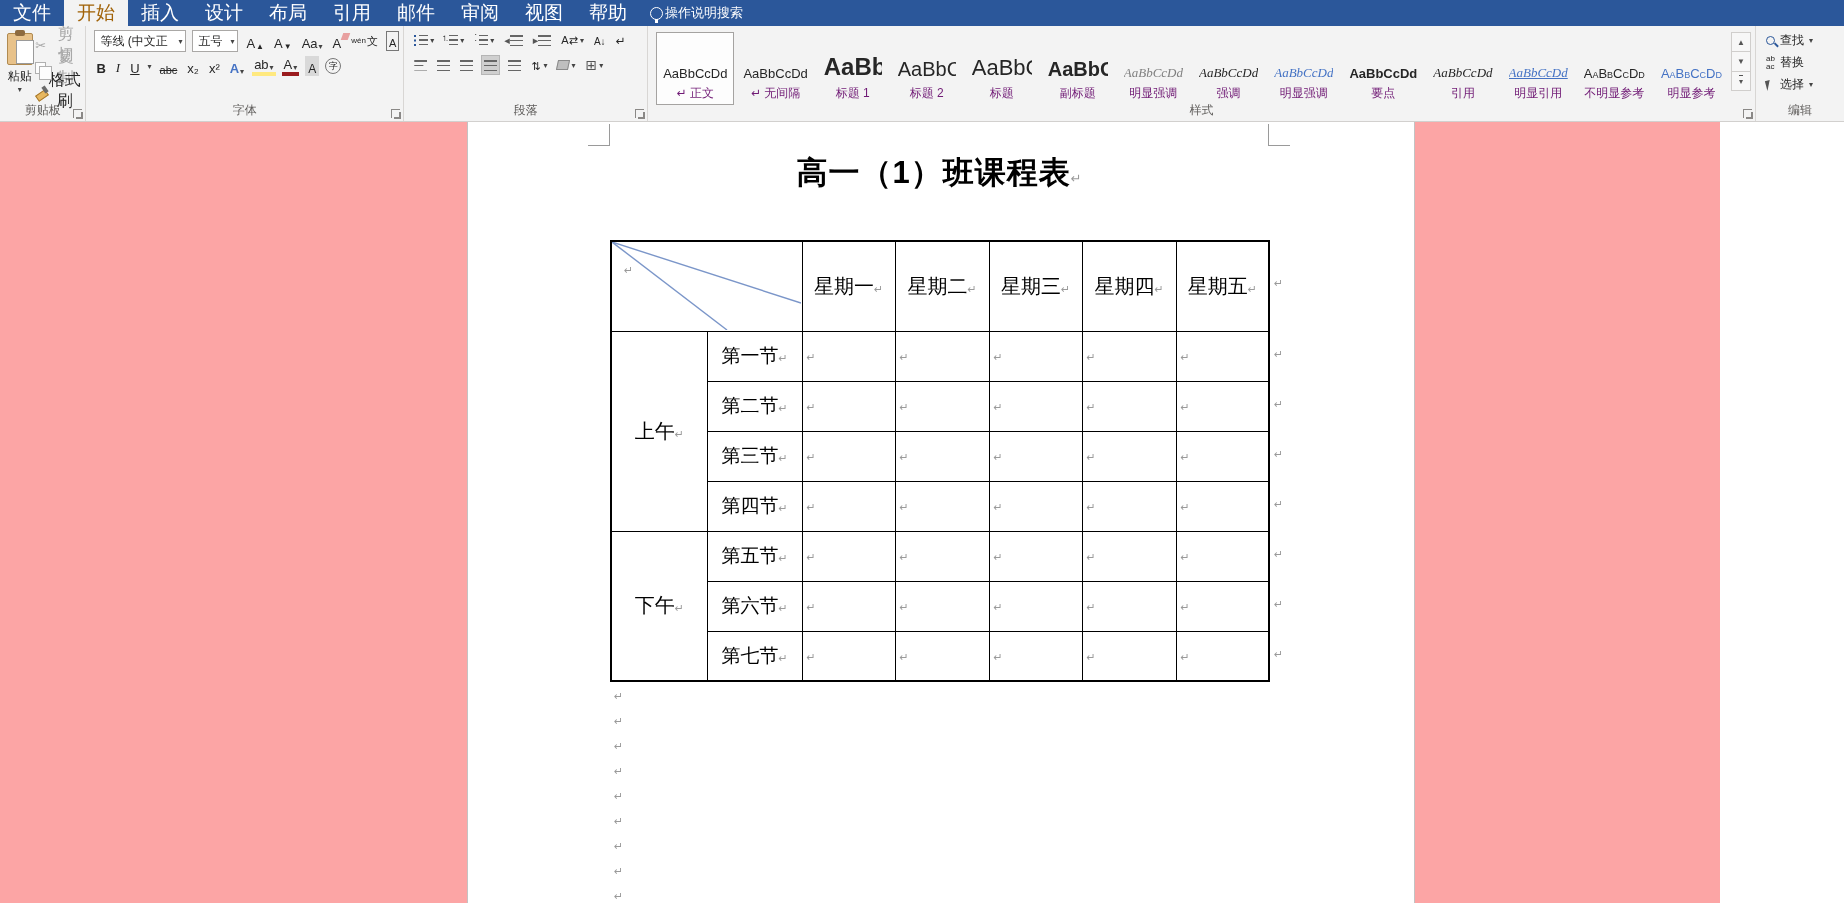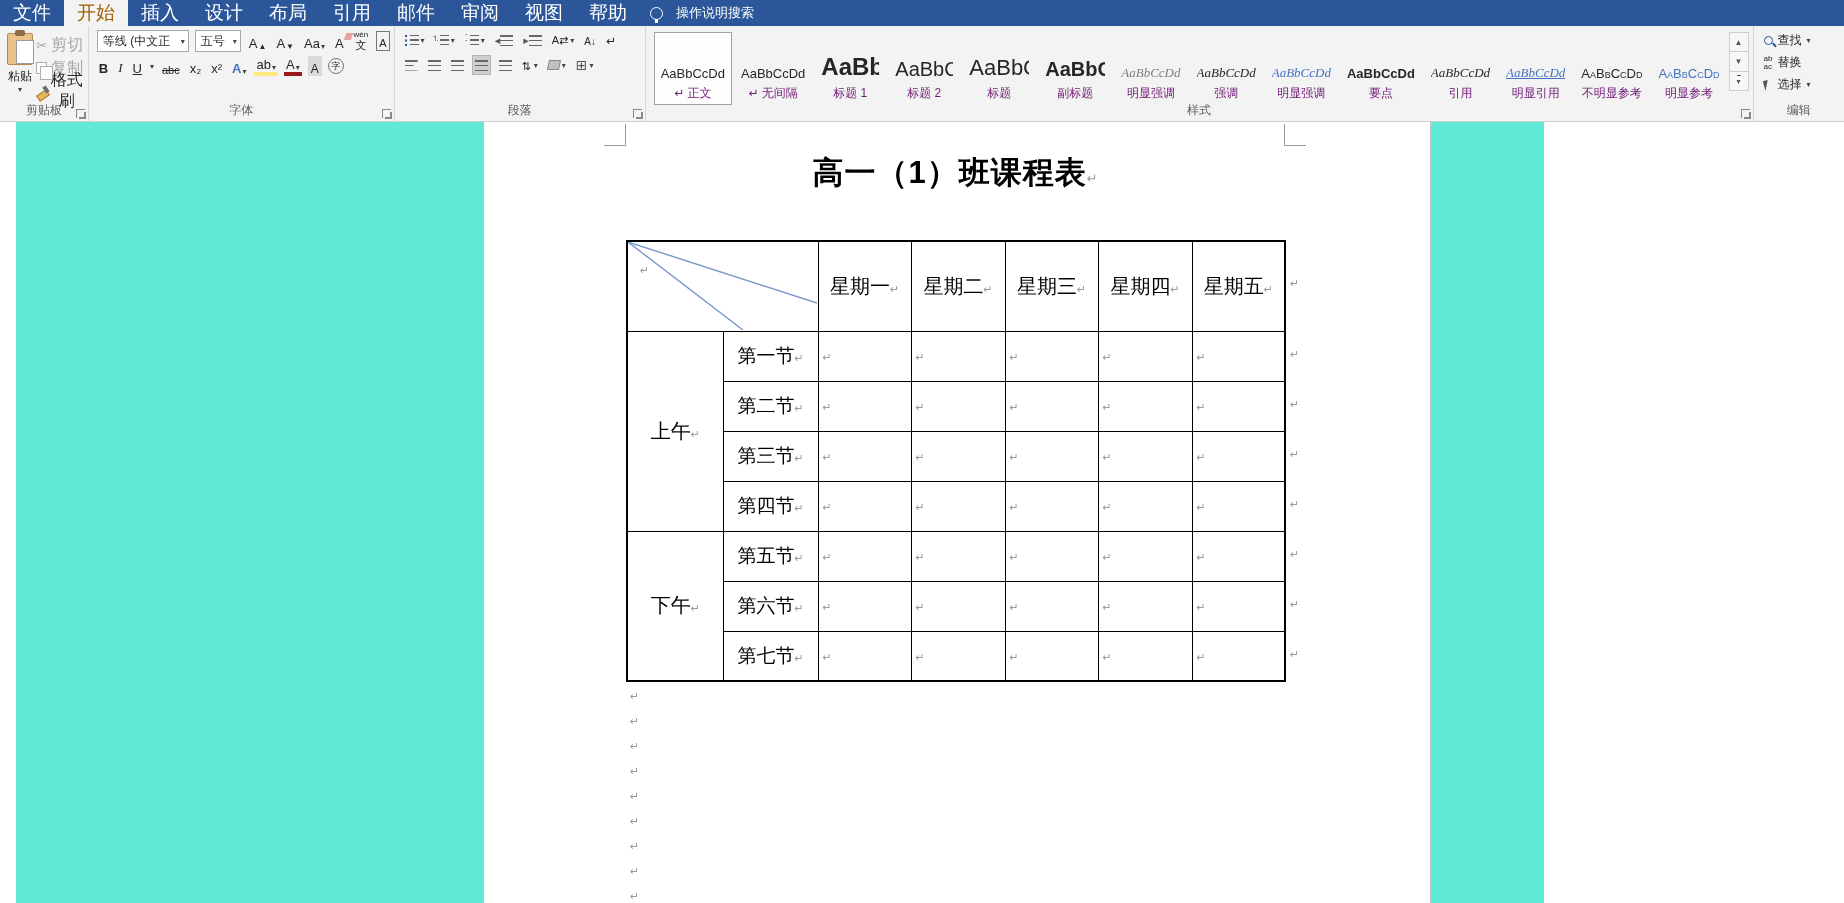--- a/index.html
+++ b/index.html
@@ -5,21 +5,21 @@
   * { margin:0; padding:0; box-sizing:border-box; }
   html,body { width:1844px; height:903px; overflow:hidden;
     font-family:"Liberation Sans","DejaVu Sans",sans-serif; }
 
   
   #menubar { position:absolute; left:0; top:0; width:1844px; height:26px;
     background:#2b579a; display:flex; align-items:stretch; }
   .mtab { color:#ffffff; font-size:19px; padding:0 13px; display:flex;
     align-items:center; cursor:default; }
   .mtab.active { background:#f3f3f3; color:#a16207; }
-  .m-search { color:#ffffff; font-size:13px; display:flex; align-items:center; gap:13px; padding:0 10px; }
+  .m-search { color:#ffffff; font-size:13px; display:flex; align-items:center; gap:2px; padding:0 10px; }
   .bulb { width:13px; height:13px; border:1.5px solid #fff; border-radius:50%; position:relative; }
   .bulb:after { content:""; position:absolute; left:4px; top:11px; width:3px; height:4px; background:#fff; }
 
   
   #ribbon { position:absolute; left:0; top:26px; width:1844px; height:96px;
     background:#f3f3f3; border-bottom:1px solid #d2d0ce; display:flex; }
   .rgroup { position:relative; height:100%; padding:4px 4px 16px 4px; border-right:1px solid #d8d6d4; }
   .rgroup-label { position:absolute; bottom:2px; left:0; right:0; text-align:center;
     font-size:12px; color:#605e5c; }
   .launcher { position:absolute; right:3px; bottom:3px; width:9px; height:9px;
@@ -49,21 +49,21 @@
   #g-font { width:325px; display:flex; flex-direction:column; gap:4px; }
   .frow { display:flex; align-items:center; gap:6px; padding-left:4px; }
   .combo { background:#fff; border:1px solid #aaa8a6; height:22px; display:flex; align-items:center;
     font-size:12px; color:#262626; padding:0 3px 0 5px; gap:4px; white-space:nowrap; overflow:hidden; }
   .combo-font { width:92px; }
   .combo-size { width:46px; }
   .fbtn { font-size:13px; color:#262626; display:flex; align-items:flex-end; gap:1px; height:20px; padding:0 2px; }
   .sup-mark { font-size:8px; }
   .ic-clear { position:relative; color:#262626; }
   .ic-clear:after { content:""; position:absolute; right:-6px; top:2px; width:7px; height:7px; background:#e8a0a0; transform:skewX(-20deg); }
-  .phonetic { display:flex; flex-direction:column; align-items:center; line-height:1; font-size:8px; color:#262626; }
+  .phonetic { display:flex; flex-direction:row; align-items:center; line-height:1; font-size:8px; color:#262626; }
   .phonetic .b { font-size:11px; }
   .boxA { border:1px solid #777; font-size:11px; padding:0 2px; line-height:14px; color:#262626; }
   .b-bold { font-weight:bold; }
   .b-italic { font-style:italic; font-family:"Liberation Serif","DejaVu Serif",serif; }
   .b-under { text-decoration:underline; }
   .b-strike { text-decoration:line-through; font-size:11px; }
   .colbar { position:relative; padding-bottom:4px; }
   .colbar:after { content:""; position:absolute; left:0; right:0; bottom:0; height:4px; }
   .cb-highlight:after { background:#ffe97f; }
   .cb-fontcolor:after { background:#9a1b1e; }
@@ -121,21 +121,21 @@
   
   #g-editing { width:101px; display:flex; flex-direction:column; gap:3px; padding-top:5px; border-right:none; }
   .ebtn { display:flex; align-items:center; gap:5px; font-size:12px; color:#262626; height:19px; padding-left:6px; }
   .ic-search { width:9px; height:9px; border:1.5px solid #2b579a; border-radius:50%; position:relative; }
   .ic-search:after { content:""; position:absolute; left:7px; top:7px; width:5px; height:1.5px; background:#2b579a; transform:rotate(45deg); }
   .ic-replace { font-size:8px; line-height:1; color:#262626; display:flex; flex-direction:column; }
   .ic-cursor { width:0; height:0; border-left:5px solid #555; border-right:4px solid transparent;
     border-bottom:10px solid transparent; transform:rotate(-15deg); }
 
   
-  #docarea { position:absolute; left:16px; top:122px; width:1528px; height:781px; background:#5eead4; }
+  #docarea { position:absolute; left:0; top:122px; width:1720px; height:781px; background:#fca5a5; }
   #page { position:absolute; left:467px; top:0; width:948px; height:781px; background:#ffffff;
     border-left:1px solid #c3c3c3; border-right:1px solid #c3c3c3; }
   .cropmark { position:absolute; width:22px; height:22px; top:2px; }
   .cropmark.tl { left:120px; border-right:1px solid #9a9a9a; border-bottom:1px solid #9a9a9a; }
   .cropmark.tr { left:800px; border-left:1px solid #9a9a9a; border-bottom:1px solid #9a9a9a; }
   #doc-title { position:absolute; left:142px; top:30px; width:658px; text-align:center;
     font-size:31px; font-weight:bold; color:#000; letter-spacing:1px; }
   .pmark { color:#9a9a9a; font-size:11px; font-weight:normal; letter-spacing:0; }
   #doc-title .pmark { font-size:13px; }
 

